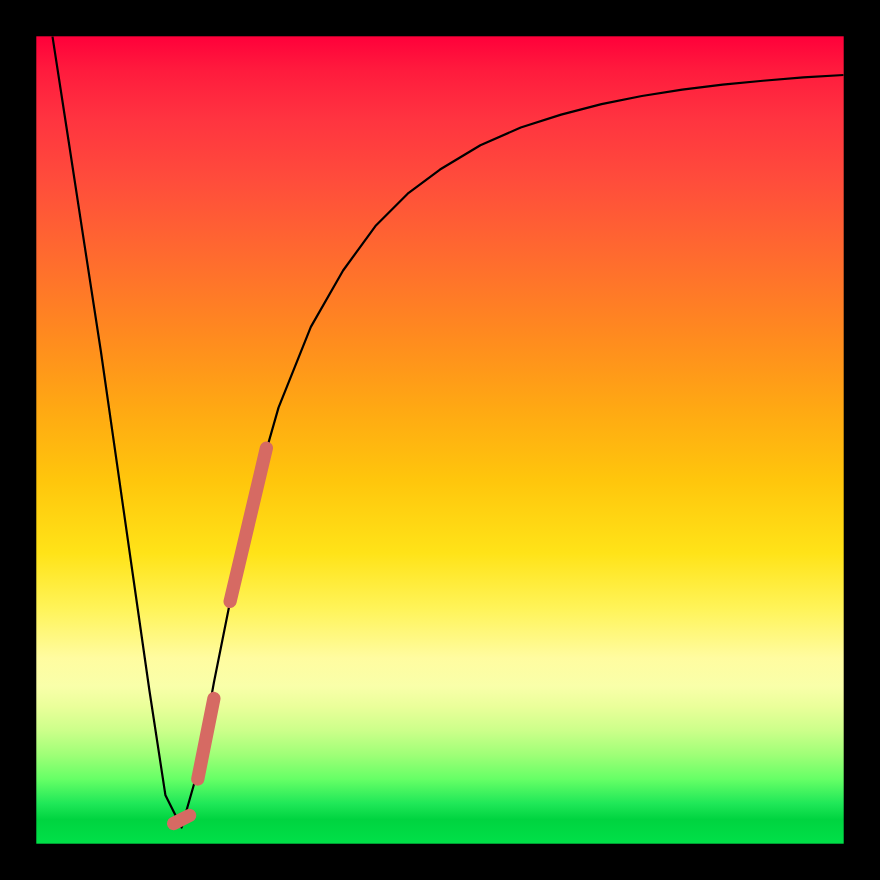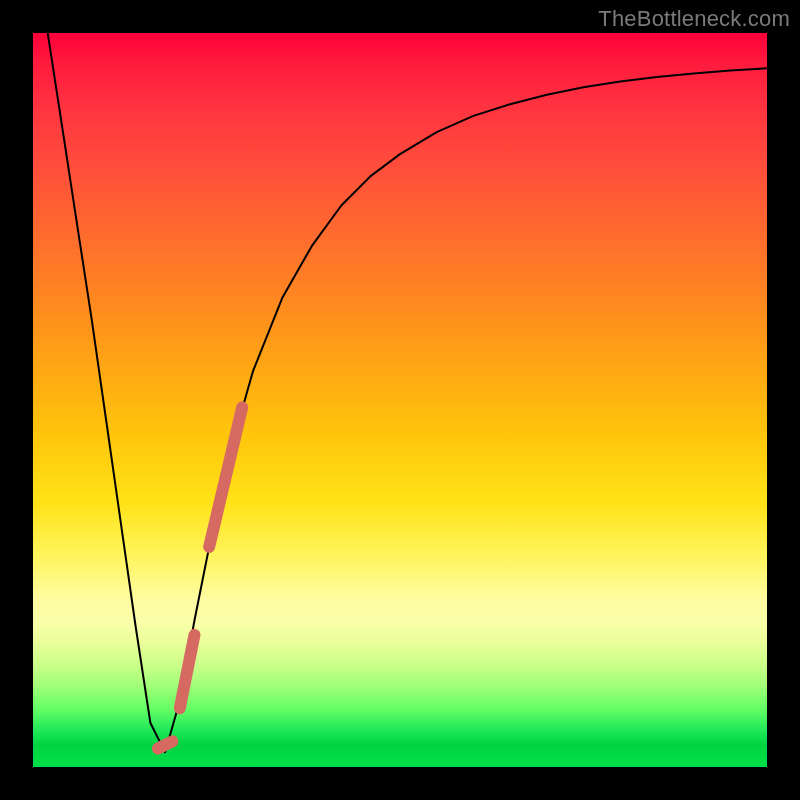--- a/index.html
+++ b/index.html
@@ -72,14 +72,13 @@
 <div class="frame">
   <div class="plot-area"></div>
 
   <svg class="overlay" viewBox="0 0 734 734" preserveAspectRatio="none">
     <path id="curve-path" fill="none" stroke-width="2" stroke-linejoin="round" d="M14.7 0.0 L29.4 95.4 L44.0 190.8 L58.7 286.3 L73.4 389.0 L88.1 491.8 L102.8 594.5 L117.4 690.0 L132.1 719.3 L146.8 667.9 L161.5 587.2 L176.2 513.8 L190.8 447.7 L205.5 389.0 L220.2 337.6 L249.6 264.2 L278.9 212.9 L308.3 172.5 L337.6 143.1 L367.0 121.1 L403.7 99.1 L440.4 82.9 L477.1 71.2 L513.8 61.7 L550.5 54.3 L587.2 48.4 L623.9 44.0 L660.6 40.4 L697.3 37.4 L734.0 35.2" stroke="#000000"></path>
     <line id="seg-upper" stroke-linecap="round" x1="176.16" y1="513.8" x2="209.18999999999997" y2="374.34000000000003" stroke="#d66a63" stroke-width="12"></line>
     <line id="seg-lower" stroke-linecap="round" x1="146.8" y1="675.28" x2="161.48" y2="601.88" stroke="#d66a63" stroke-width="12"></line>
     <line id="seg-dot" stroke-linecap="round" x1="124.78000000000002" y1="715.65" x2="139.46" y2="708.31" stroke="#d66a63" stroke-width="12"></line>
   </svg>
 
-  <div class="watermark">TheBottleneck.com</div>
 </div>
 
 </body></html>

